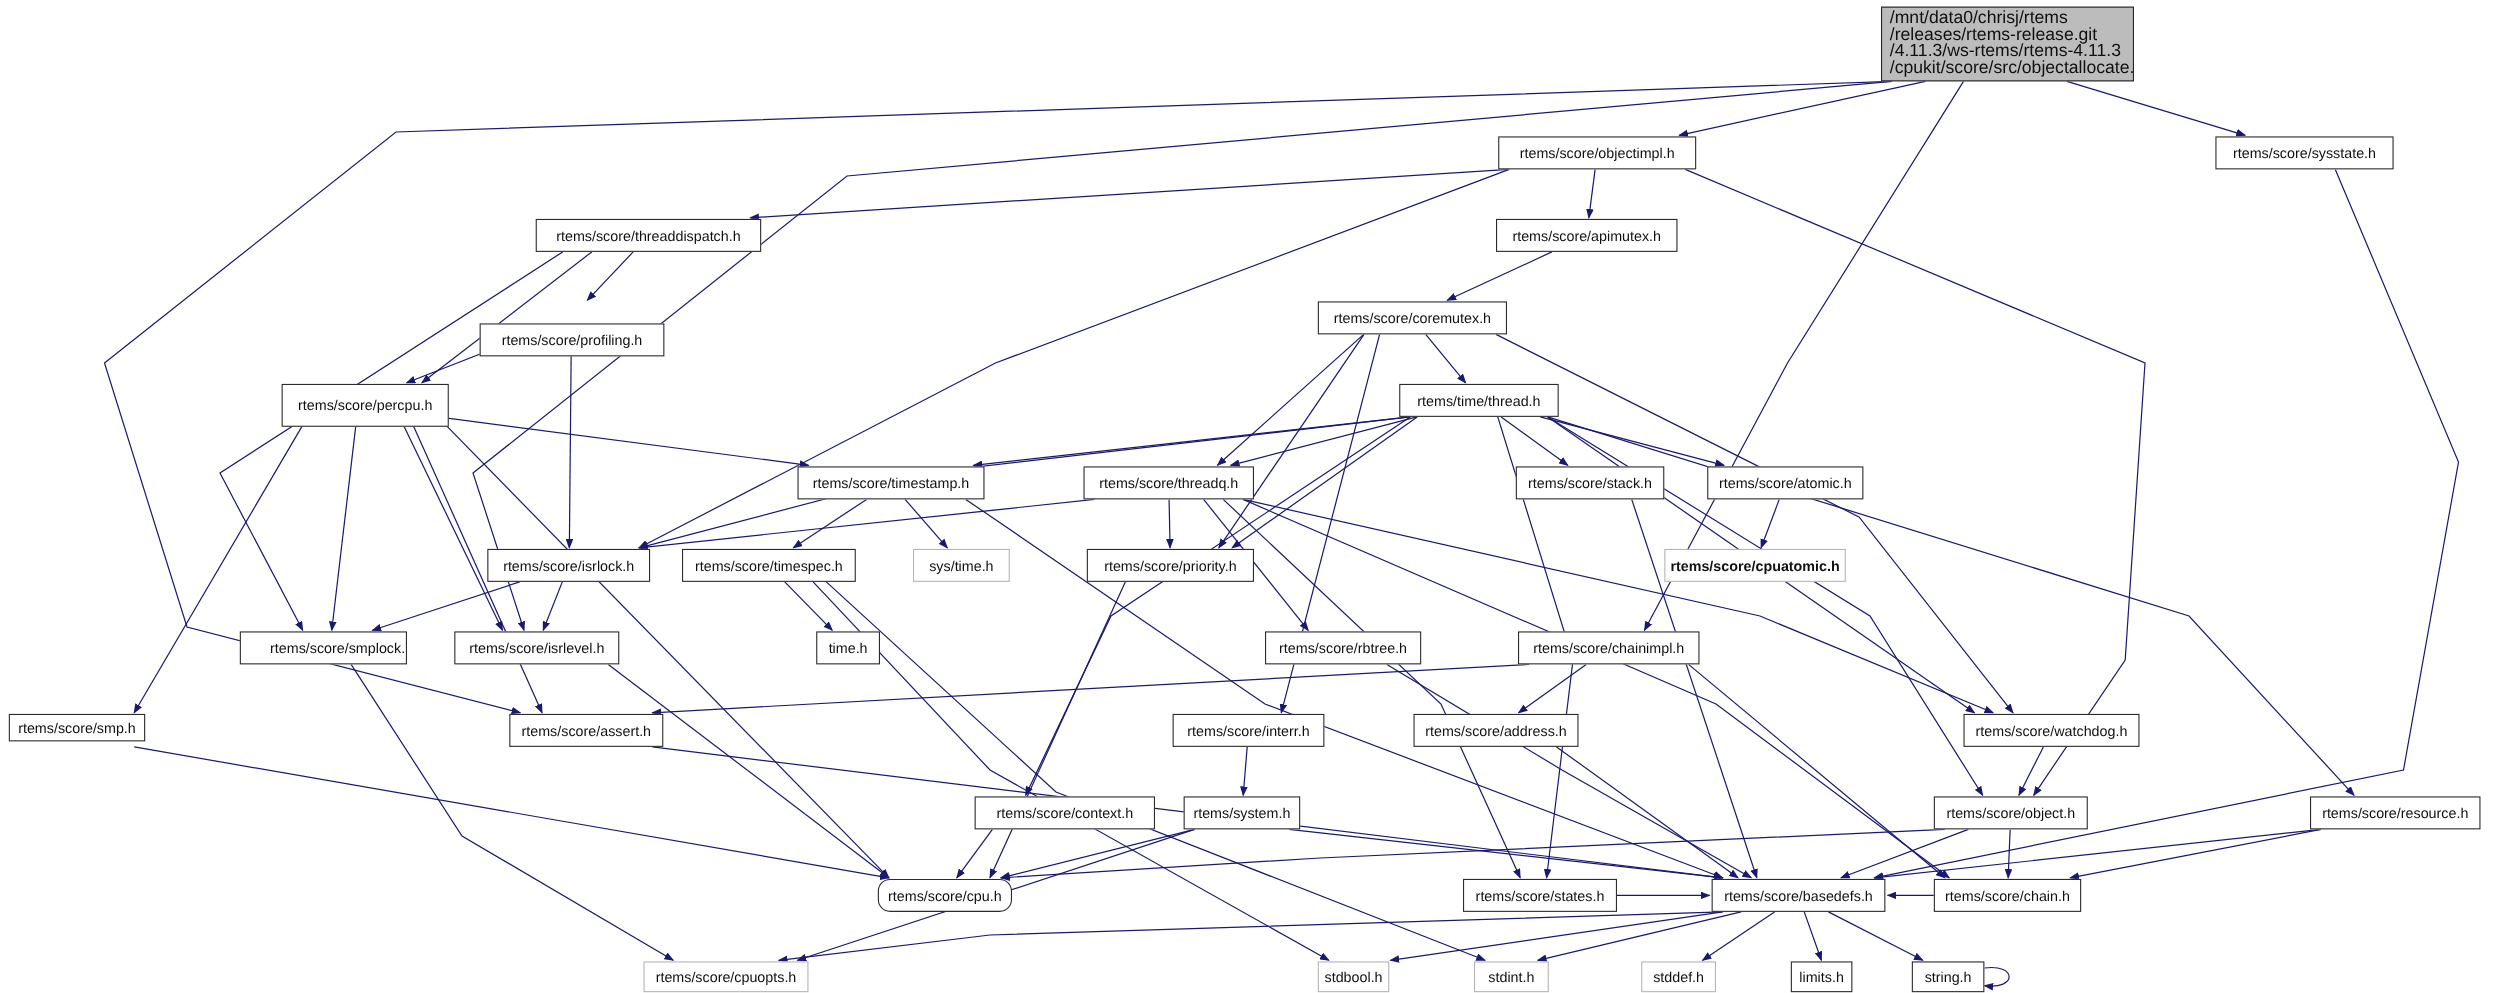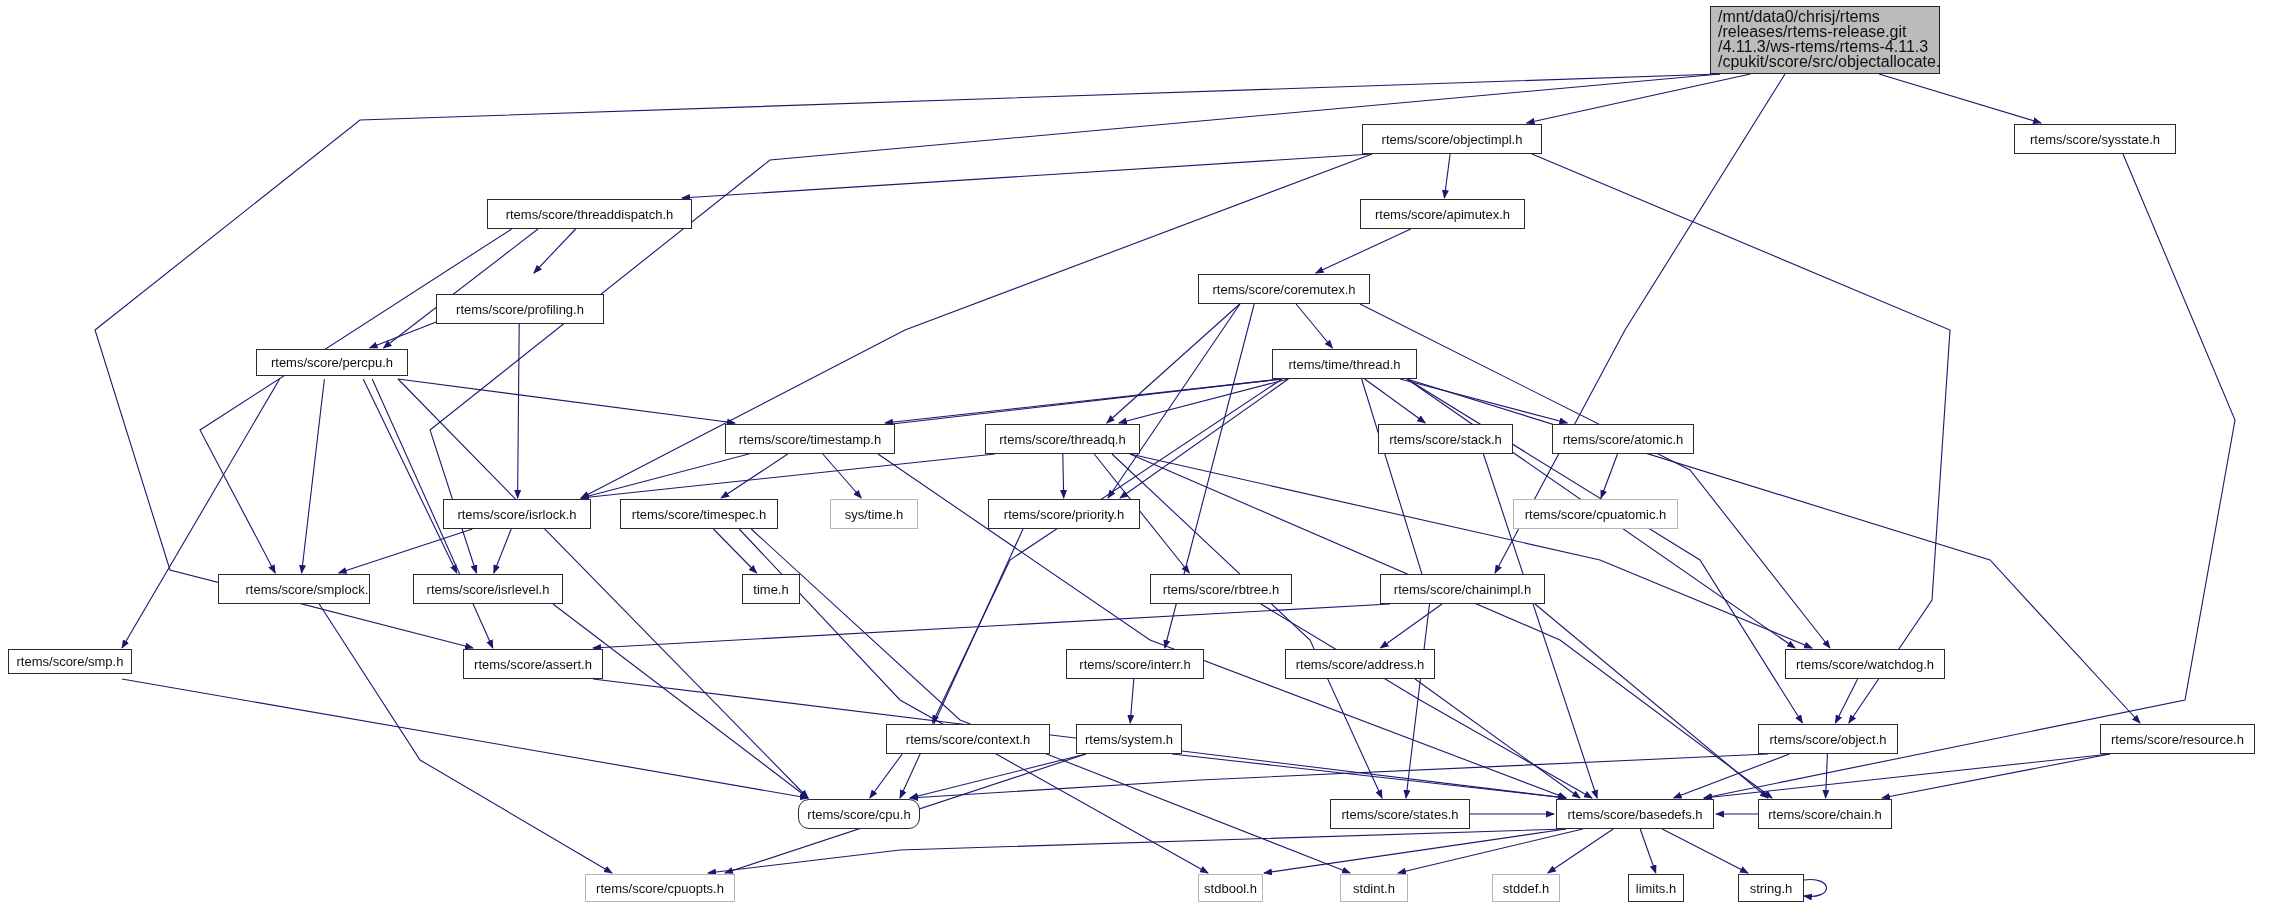--- a/index.html
+++ b/index.html
@@ -114,31 +114,31 @@
 <div class="node root" style="left: 1710px; top: 6px; width: 230px; height: 68px;">/mnt/data0/chrisj/rtems
 /releases/rtems-release.git
 /4.11.3/ws-rtems/rtems-4.11.3
 /cpukit/score/src/objectallocate.c</div>
     <div class="node" style="left: 1362px; top: 124px; width: 180px; height: 30px;">rtems/score/objectimpl.h</div>
     <div class="node" style="left: 2014px; top: 124px; width: 162px; height: 30px;">rtems/score/sysstate.h</div>
     <div class="node" style="left: 487px; top: 199px; width: 205px; height: 30px;">rtems/score/threaddispatch.h</div>
     <div class="node" style="left: 1360px; top: 199px; width: 165px; height: 30px;">rtems/score/apimutex.h</div>
     <div class="node" style="left: 436px; top: 274px; width: 168px; height: 30px; margin-top: 20px;">rtems/score/profiling.h</div>
     <div class="node" style="left: 1198px; top: 274px; width: 172px; height: 30px;">rtems/score/coremutex.h</div>
-    <div class="node" style="left: 256px; top: 349px; width: 152px; height: 27px;">rtems/score/percpu.h</div>
+    <div class="node" style="left: 256px; top: 349px; width: 152px; height: 39px;">rtems/score/percpu.h</div>
     <div class="node" style="left: 1272px; top: 349px; width: 145px; height: 30px;">rtems/time/thread.h</div>
     <div class="node" style="left: 725px; top: 424px; width: 170px; height: 30px;">rtems/score/timestamp.h</div>
     <div class="node" style="left: 985px; top: 424px; width: 155px; height: 30px;">rtems/score/threadq.h</div>
     <div class="node" style="left: 1378px; top: 424px; width: 135px; height: 30px;">rtems/score/stack.h</div>
     <div class="node" style="left: 1552px; top: 424px; width: 142px; height: 30px;">rtems/score/atomic.h</div>
     <div class="node" style="left: 443px; top: 499px; width: 148px; height: 30px;">rtems/score/isrlock.h</div>
     <div class="node" style="left: 620px; top: 499px; width: 158px; height: 30px;">rtems/score/timespec.h</div>
     <div class="node external" style="left: 830px; top: 499px; width: 88px; height: 30px;">sys/time.h</div>
     <div class="node" style="left: 988px; top: 499px; width: 152px; height: 30px;">rtems/score/priority.h</div>
-    <div class="node external" style="left: 1513px; top: 499px; width: 165px; height: 30px;">rtems/score/cpuatomic.h</div>
+    <div class="node external" style="left: 1513px; top: 499px; width: 165px; height: 30px; font-weight: bold;">rtems/score/cpuatomic.h</div>
     <div class="node" style="left: 218px; top: 574px; width: 152px; height: 30px; padding-left: 33px;">rtems/score/smplock.h</div>
     <div class="node" style="left: 413px; top: 574px; width: 150px; height: 30px;">rtems/score/isrlevel.h</div>
     <div class="node plain" style="left: 742px; top: 574px; width: 58px; height: 30px;">time.h</div>
     <div class="node" style="left: 1150px; top: 574px; width: 142px; height: 30px;">rtems/score/rbtree.h</div>
     <div class="node" style="left: 1380px; top: 574px; width: 165px; height: 30px;">rtems/score/chainimpl.h</div>
     <div class="node" style="left: 8px; top: 649px; width: 124px; height: 25px;">rtems/score/smp.h</div>
     <div class="node" style="left: 463px; top: 649px; width: 140px; height: 30px;">rtems/score/assert.h</div>
     <div class="node" style="left: 1066px; top: 649px; width: 138px; height: 30px;">rtems/score/interr.h</div>
     <div class="node" style="left: 1285px; top: 649px; width: 150px; height: 30px;">rtems/score/address.h</div>
     <div class="node" style="left: 1785px; top: 649px; width: 160px; height: 30px;">rtems/score/watchdog.h</div>

